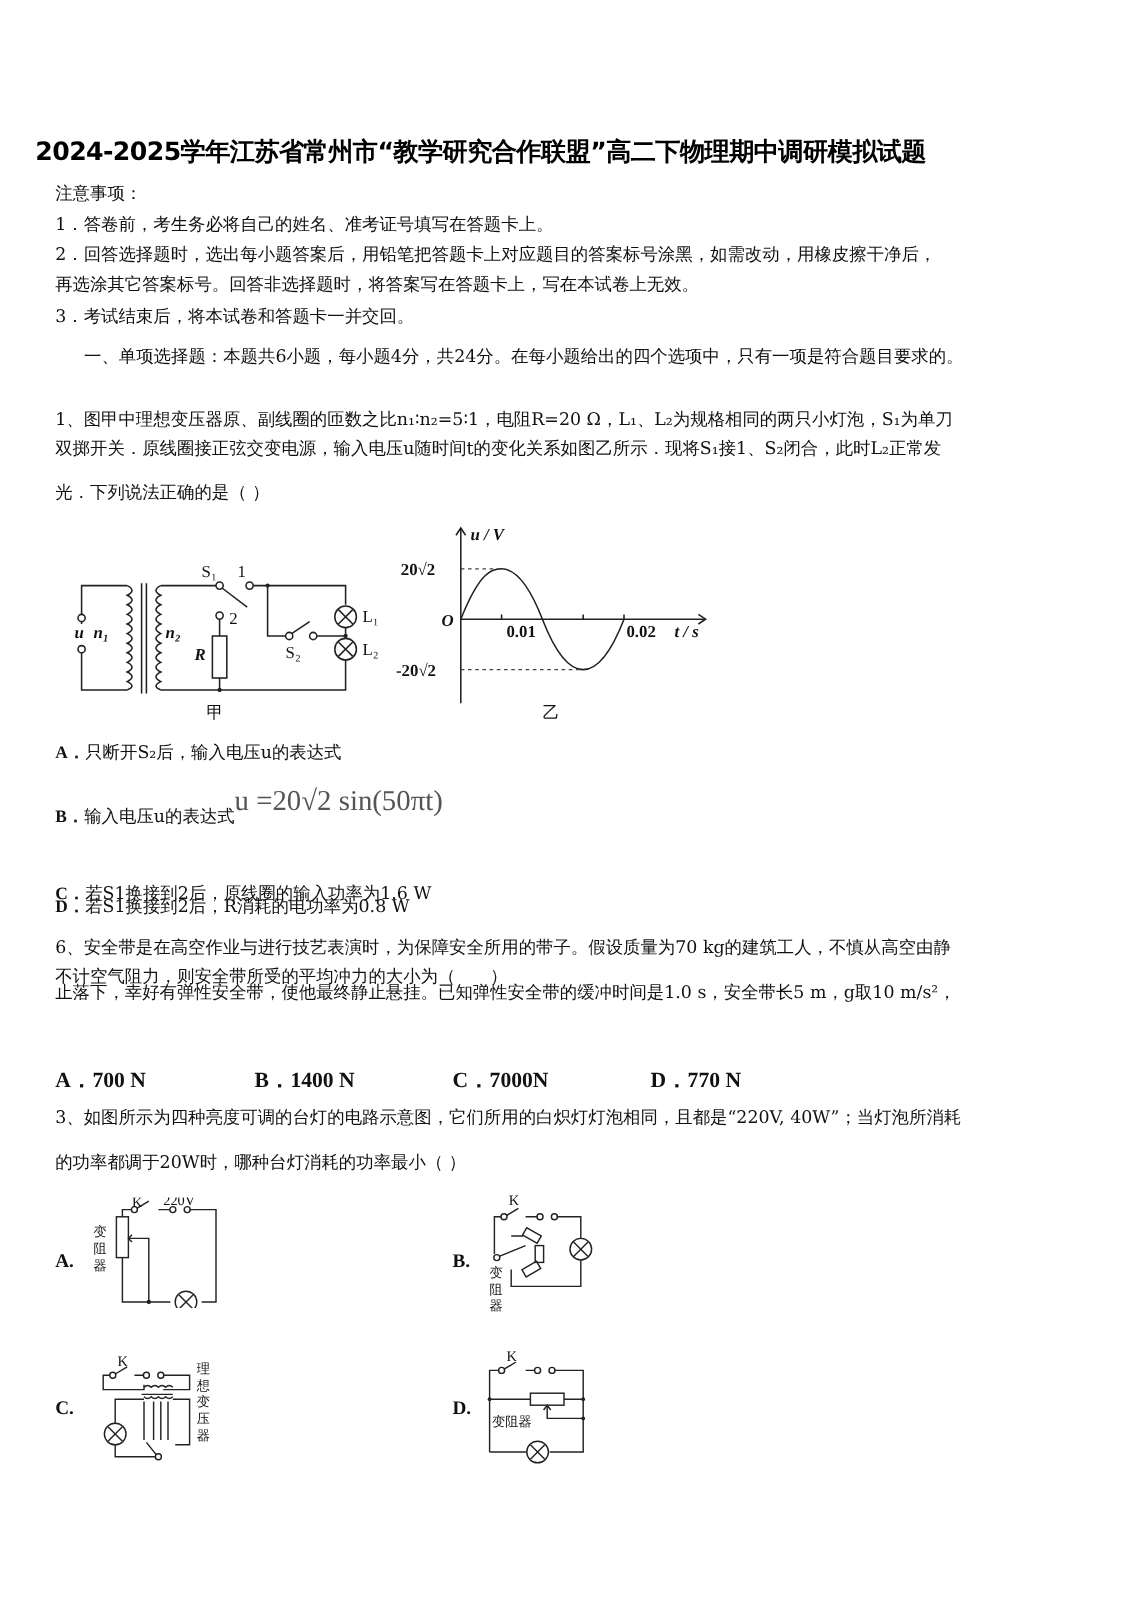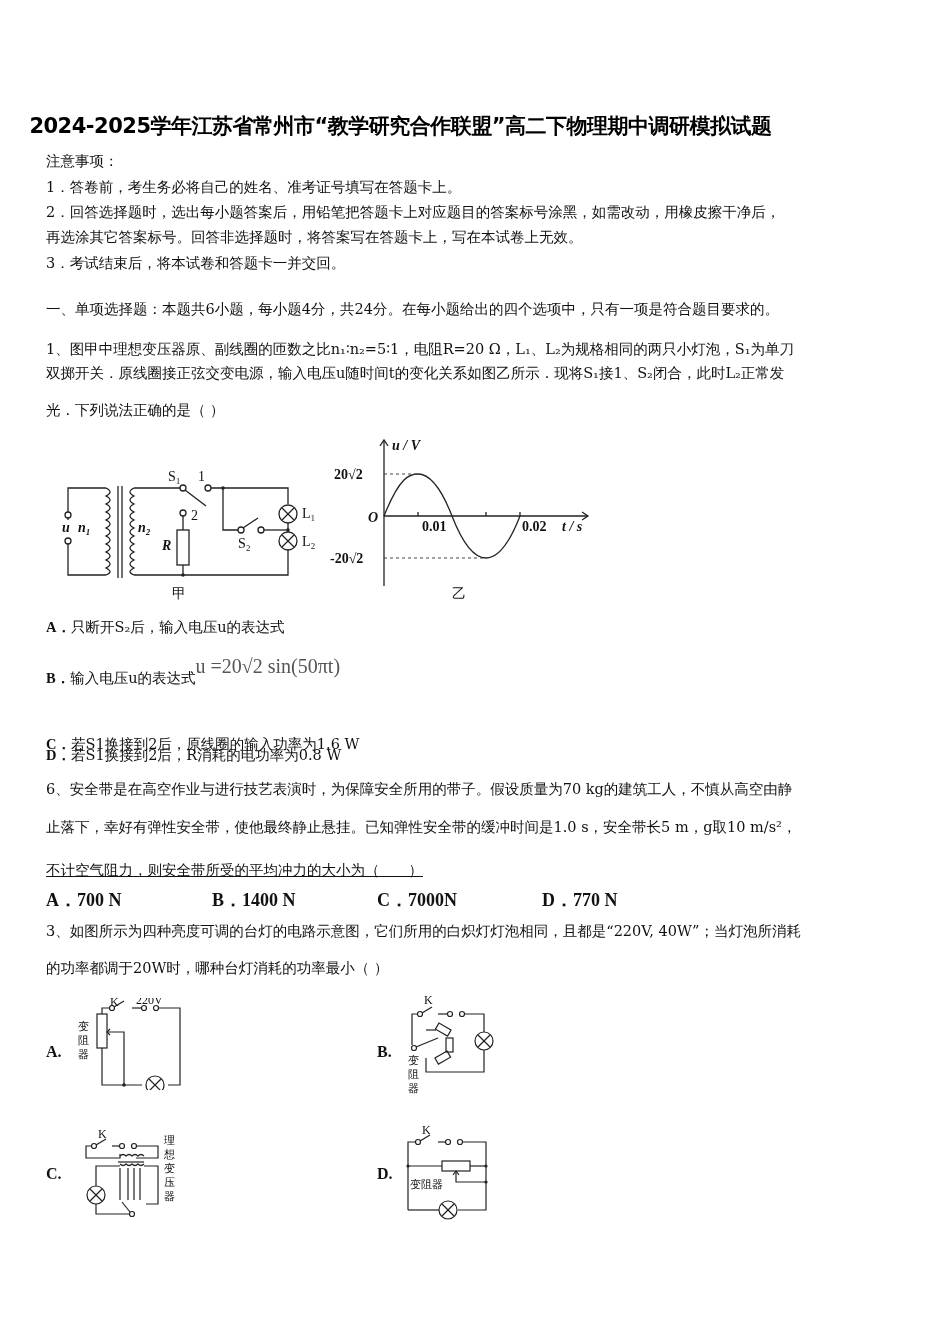--- a/index.html
+++ b/index.html
@@ -5,35 +5,35 @@
   html, body { margin: 0; padding: 0; background: #ffffff; }
   body { width: 950px; height: 1344px; position: relative; overflow: hidden;
          font-family: "DejaVu Serif", "Liberation Serif", serif; color: #111; }
   .abs { position: absolute; text-align: center; }
   .title { left: 0; width: 801px; top: 112px; text-align: center;
            font-family: "DejaVu Sans", "Liberation Sans", sans-serif;
            font-weight: bold; font-size: 21px; letter-spacing: -0.5px; color: #000; }
   .line { left: 46px; font-size: 14.5px; white-space: nowrap; color: #111; }
   .opt-label { font-family: "Liberation Serif", serif; font-weight: bold; }
   .fig { position: absolute; }
-  .formula { font-family: "Liberation Serif", serif; font-size: 20px; color: #555; }
+  .formula { font-family: "Liberation Serif", serif; font-size: 24px; color: #555; }
   .optrow { font-size: 18px; font-family: "Liberation Serif", serif; font-weight: bold; }
 </style>
 </head>
 <body>
 
 <div class="abs title">2024-2025学年江苏省常州市“教学研究合作联盟”高二下物理期中调研模拟试题</div>
 
 <div class="abs line" style="top:152px;">注意事项：</div>
 <div class="abs line" style="top:178px;">1．答卷前，考生务必将自己的姓名、准考证号填写在答题卡上。</div>
 <div class="abs line" style="top:203px;">2．回答选择题时，选出每小题答案后，用铅笔把答题卡上对应题目的答案标号涂黑，如需改动，用橡皮擦干净后，</div>
 <div class="abs line" style="top:228px;">再选涂其它答案标号。回答非选择题时，将答案写在答题卡上，写在本试卷上无效。</div>
 <div class="abs line" style="top:254px;">3．考试结束后，将本试卷和答题卡一并交回。</div>
 
-<div class="abs line" style="top:300px;">一、单项选择题：本题共6小题，每小题4分，共24分。在每小题给出的四个选项中，只有一项是符合题目要求的。</div>
+<div class="abs line" style="top:288px;margin-left:24px;">一、单项选择题：本题共6小题，每小题4分，共24分。在每小题给出的四个选项中，只有一项是符合题目要求的。</div>
 
 <div class="abs line" style="top:340px;">1、图甲中理想变压器原、副线圈的匝数之比n₁∶n₂=5∶1，电阻R=20 Ω，L₁、L₂为规格相同的两只小灯泡，S₁为单刀</div>
 <div class="abs line" style="top:364px;">双掷开关．原线圈接正弦交变电源，输入电压u随时间t的变化关系如图乙所示．现将S₁接1、S₂闭合，此时L₂正常发</div>
 <div class="abs line" style="top:401px;">光．下列说法正确的是（ ）</div>
 
 <svg class="fig" style="left:46px; top:468px;" width="282" height="136" viewBox="0 0 282 136">
   <g stroke="#222" stroke-width="1.3" fill="none">
 
     <polyline points="22,52 22,20 60,20"></polyline>
     <polyline points="22,70 22,107 60,107"></polyline>
@@ -124,21 +124,21 @@
 </div>
 <div class="abs line" style="top:712px;margin-top:23px;">
   <span class="opt-label">C．</span><span>若S1换接到2后，原线圈的输入功率为1.6 W</span>
 </div>
 <div class="abs line" style="top:746px;">
   <span class="opt-label">D．</span><span>若S1换接到2后，R消耗的电功率为0.8 W</span>
 </div>
 
 <div class="abs line" style="top:780px;">6、安全带是在高空作业与进行技艺表演时，为保障安全所用的带子。假设质量为70 kg的建筑工人，不慎从高空由静</div>
 <div class="abs line" style="top:818px;">止落下，幸好有弹性安全带，使他最终静止悬挂。已知弹性安全带的缓冲时间是1.0 s，安全带长5 m，g取10 m/s²，</div>
-<div class="abs line" style="top:861px;text-decoration:underline;">不计空气阻力，则安全带所受的平均冲力的大小为（　　）</div>
+<div class="abs line" style="top:804px;">不计空气阻力，则安全带所受的平均冲力的大小为（　　）</div>
 <div class="abs optrow" style="top:888px; left:46px;"><span>A．</span><span>700 N</span></div>
 <div class="abs optrow" style="top:888px; left:212px;"><span>B．</span><span>1400 N</span></div>
 <div class="abs optrow" style="top:888px; left:377px;"><span>C．</span><span>7000N</span></div>
 <div class="abs optrow" style="top:888px; left:542px;"><span>D．</span><span>770 N</span></div>
 
 <div class="abs line" style="top:922px;">3、如图所示为四种亮度可调的台灯的电路示意图，它们所用的白炽灯灯泡相同，且都是“220V, 40W”；当灯泡所消耗</div>
 <div class="abs line" style="top:959px;">的功率都调于20W时，哪种台灯消耗的功率最小（ ）</div>
 
 <div class="abs optrow" style="top:1043px; left:46px; font-size:16px;">A.</div>
 <svg class="fig" style="left:74px; top:998px;" width="112" height="92" viewBox="0 0 112 92">

